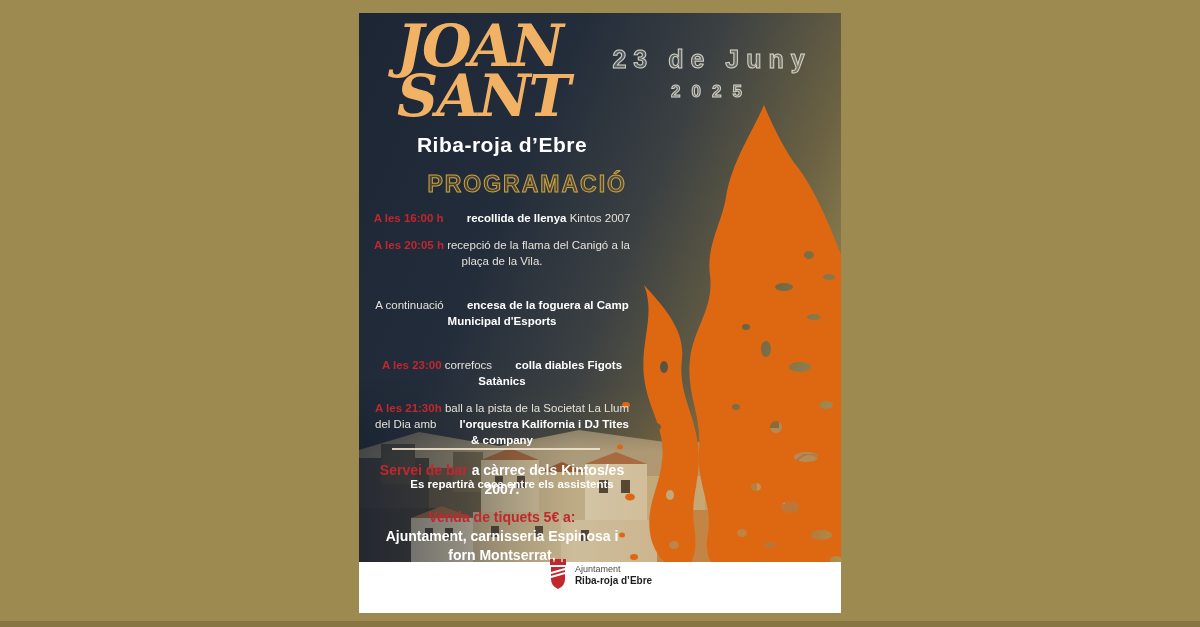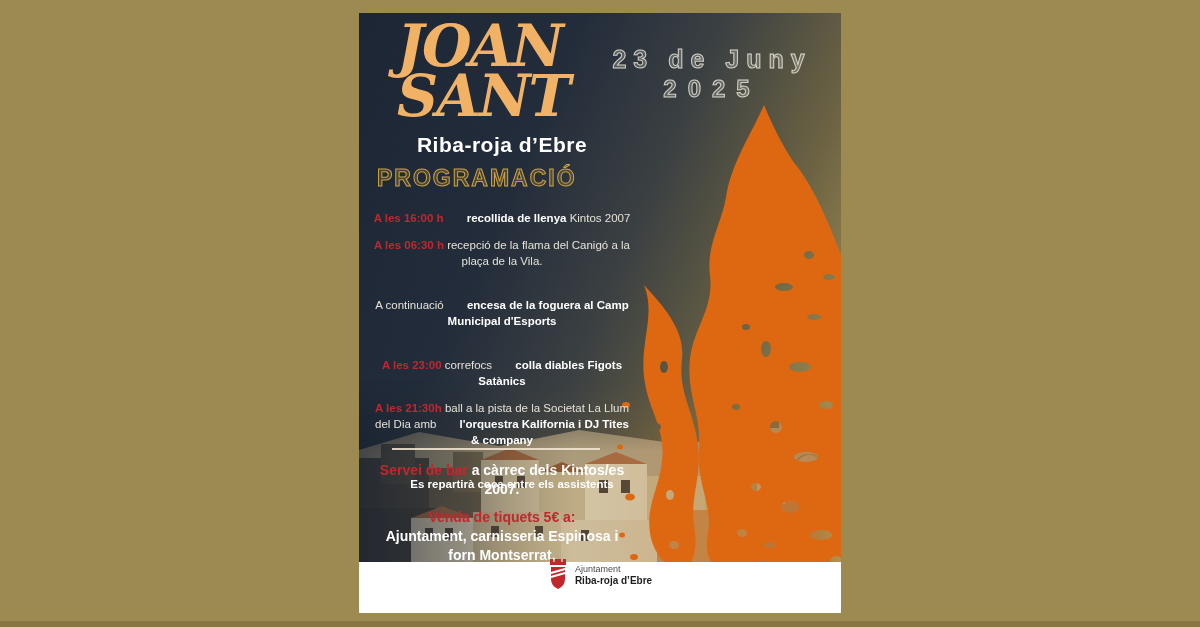--- a/index.html
+++ b/index.html
@@ -43,29 +43,29 @@
     font-size: 57px; line-height: 50px; letter-spacing: -2px; color: #f2b266;
   }
   .title span { display: block; }
 
   .event-date {
     position: absolute; left: 248px; top: 32px; width: 210px; text-align: center;
     font-weight: bold; color: rgba(233,230,218,0.22);
     -webkit-text-stroke: 1px rgba(233,230,218,0.85);
   }
   .event-date .d1 { font-size: 25px; letter-spacing: 7px; }
-  .event-date .d2 { font-size: 24px; letter-spacing: 11px; margin-top: 1px; }
+  .event-date .d2 { font-size: 17px; letter-spacing: 11px; margin-top: 8px; }
 
   .subtitle {
     position: absolute; left: 18px; top: 120px; width: 250px; text-align: center;
     font-size: 21px; font-weight: bold; color: #ffffff; letter-spacing: 0.5px;
   }
 
   .section-heading {
-    position: absolute; left: 18px; top: 152px; width: 250px; text-align: left;
+    position: absolute; left: 18px; top: 158px; width: 250px; text-align: right;
     font-size: 23px; font-weight: bold; letter-spacing: 2px;
     color: rgba(210,165,63,0.22); -webkit-text-stroke: 1px #cfa23f;
   }
 
   .program {
     position: absolute; left: 14px; top: 197px; width: 258px; text-align: center;
   }
   .prog-line { font-size: 11.5px; line-height: 16px; color: #e8e5dd; margin-bottom: 11px; position: relative; }
   .prog-line .time { color: #c1272d; font-weight: 800; }
   .prog-line .bold { color: #ffffff; font-weight: 800; padding-left: 20px; }
@@ -228,21 +228,21 @@
 
       <div class="section-heading">PROGRAMACIÓ</div>
 
       <div class="program">
 
         <p class="prog-line">
           <span class="time">A les 16:00 h </span><span class="bold">recollida de llenya </span><span class="norm">Kintos 2007</span>
         </p>
 
         <p class="prog-line">
-          <span class="time">A les 06:30 h </span><span class="norm">recepció de la flama del Canigó a la plaça de la Vila.</span>
+          <span class="time">A les 20:05 h </span><span class="norm">recepció de la flama del Canigó a la plaça de la Vila.</span>
         </p>
 
         <p class="prog-line gap-big">
           <span class="norm">A continuació </span><span class="bold">encesa de la foguera al Camp Municipal d'Esports</span>
         </p>
 
 
         <p class="prog-line gap-big">
           <span class="time">A les 23:00 </span><span class="norm">correfocs </span><span class="bold">colla diables Figots Satànics</span>
         </p>

